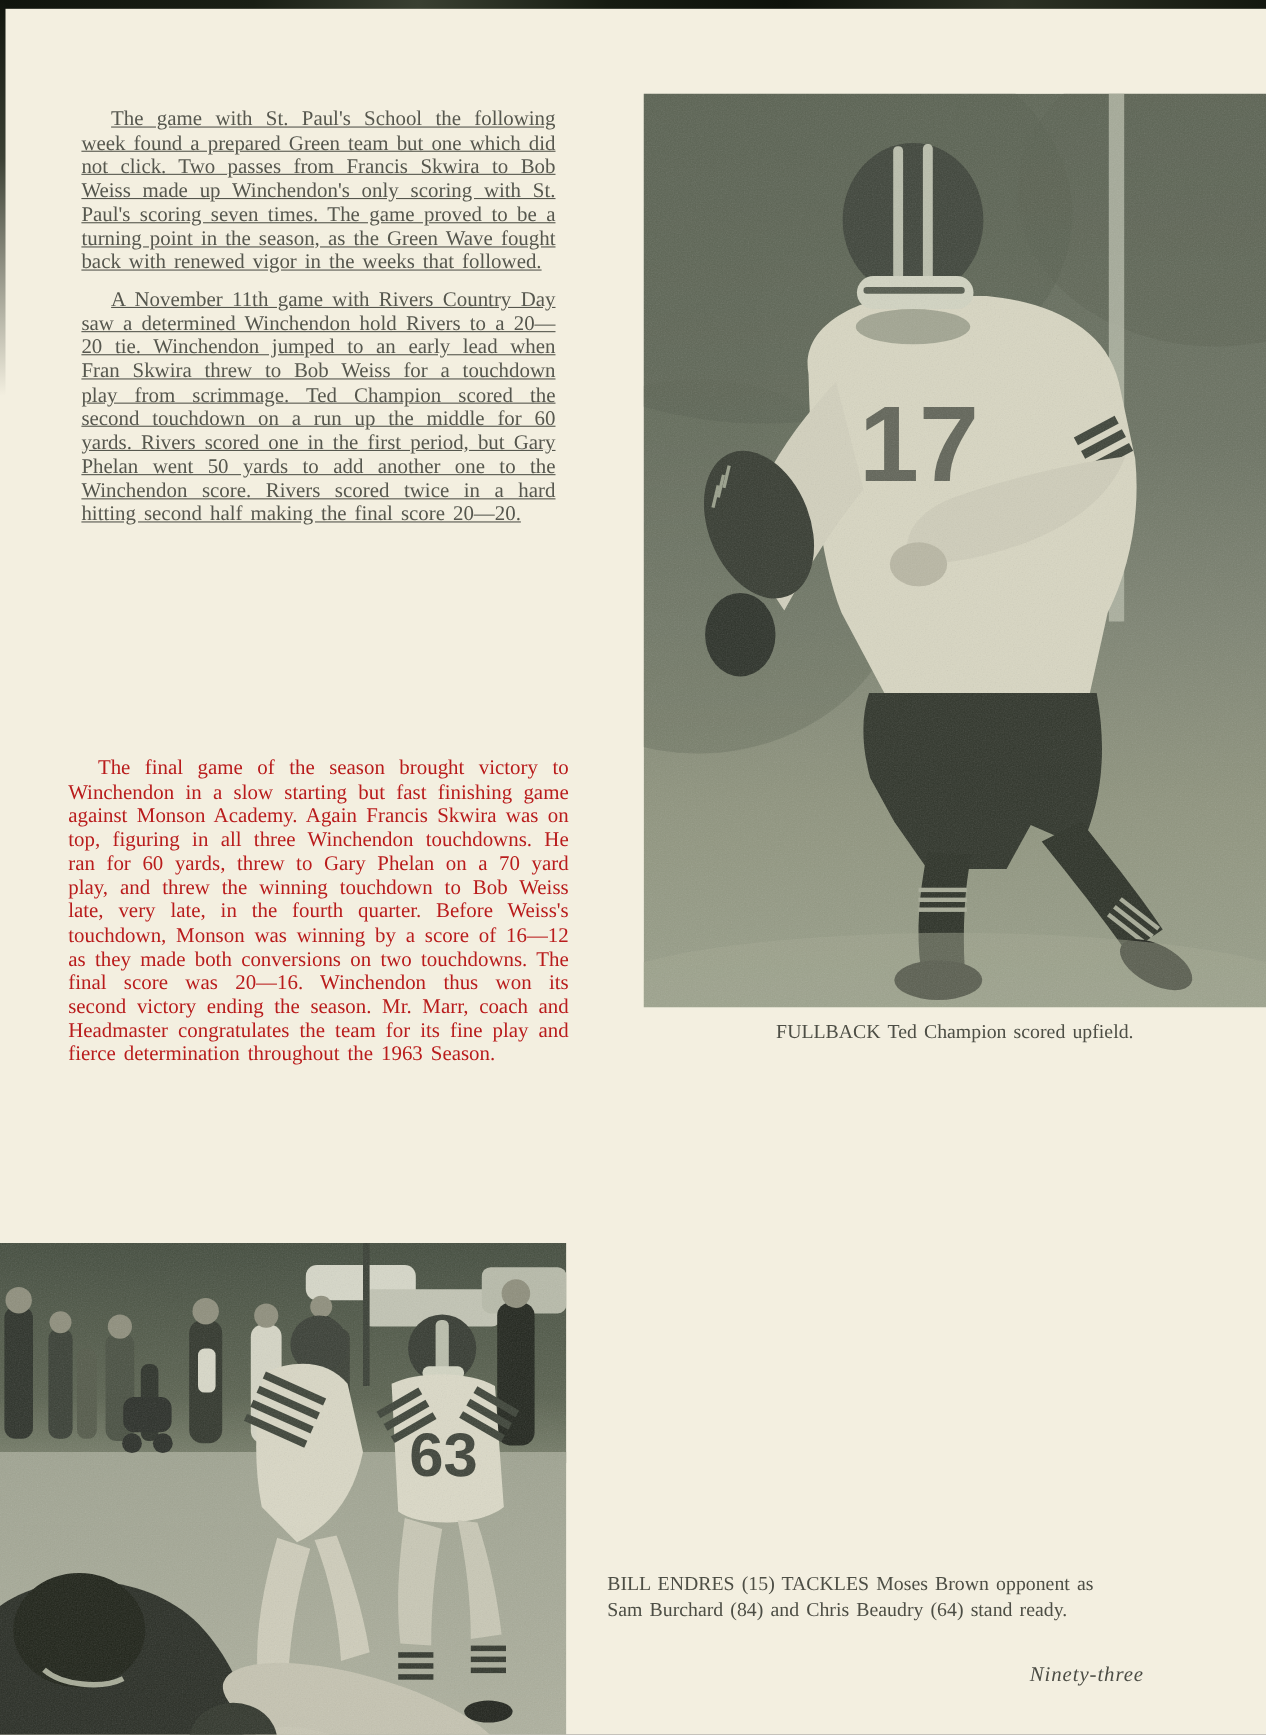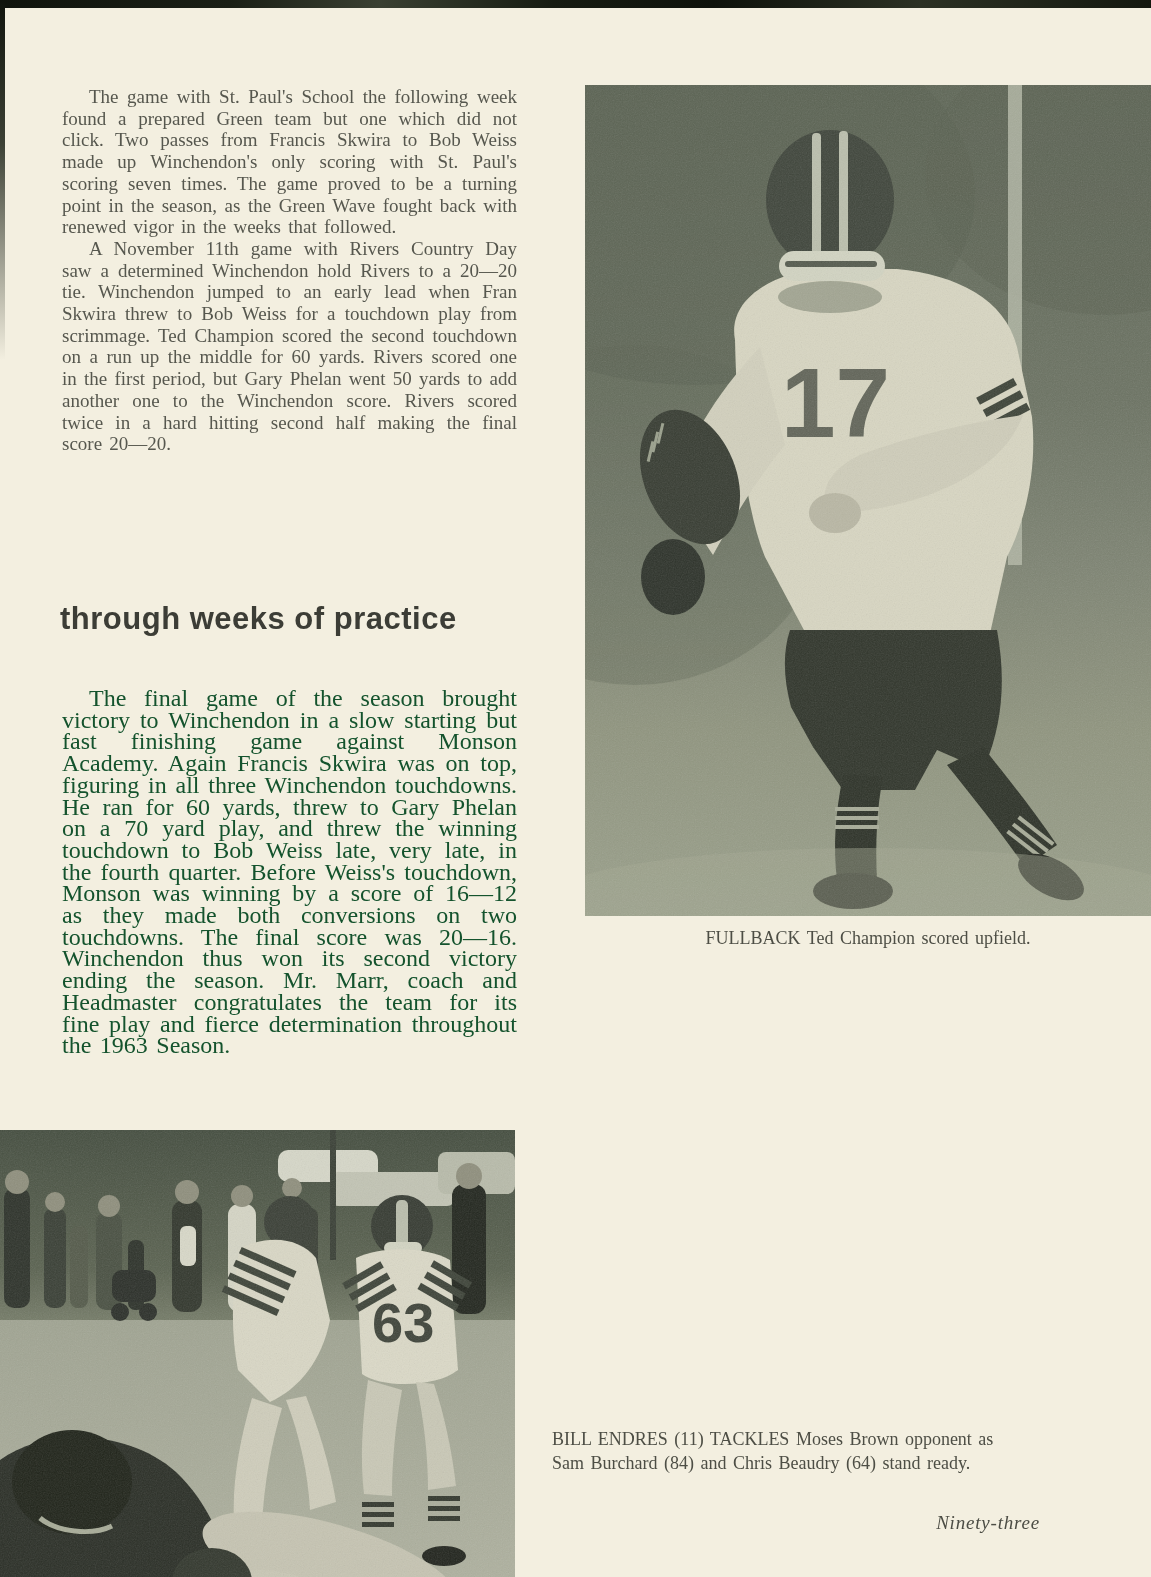--- a/index.html
+++ b/index.html
@@ -19,35 +19,35 @@
     position:absolute;left:0;top:0;width:5px;height:360px;
     background:linear-gradient(180deg,#10140d 0%,#3c4135 40%,rgba(60,65,53,0) 100%);
   }
   .text-col{
     position:absolute;left:62px;top:86px;width:455px;
     font-size:19px;line-height:21.7px;
     text-align:justify;
     word-spacing:2.5px;
     color:#56574e;
   }
-  .text-col p{margin:0;text-indent:27px;}
+  .text-col p{margin:12px;text-indent:27px;text-decoration:underline;}
   .headline{
     position:absolute;left:60px;top:580px;width:500px;
     font-family:"Liberation Sans","DejaVu Sans",sans-serif;
     font-weight:bold;
     font-size:31px;
     letter-spacing:0.5px;
     color:#3c3d36;
   }
   .text-col-lower{
     position:absolute;left:62px;top:688px;width:455px;
-    font-size:24px;line-height:21.7px;
+    font-size:19px;line-height:21.7px;
     text-align:justify;
     word-spacing:2.5px;
-    color:#14532d;
+    color:#b91c1c;
   }
   .text-col-lower p{margin:0;text-indent:27px;}
   .photo-fullback{
     position:absolute;left:585px;top:85px;width:610px;height:831px;
     overflow:hidden;
   }
   .photo-fullback svg{display:block;}
   .caption-fullback{
     position:absolute;left:585px;top:928px;width:566px;
     text-align:center;
@@ -82,21 +82,20 @@
 <div class="page">
 
   <div class="scan-edge-top"></div>
   <div class="scan-edge-left"></div>
 
   <div class="text-col">
     <p>The game with St. Paul's School the following week found a prepared Green team but one which did not click. Two passes from Francis Skwira to Bob Weiss made up Winchendon's only scoring with St. Paul's scoring seven times. The game proved to be a turning point in the season, as the Green Wave fought back with renewed vigor in the weeks that followed.</p>
     <p>A November 11th game with Rivers Country Day saw a determined Winchendon hold Rivers to a 20—20 tie. Winchendon jumped to an early lead when Fran Skwira threw to Bob Weiss for a touchdown play from scrimmage. Ted Champion scored the second touchdown on a run up the middle for 60 yards. Rivers scored one in the first period, but Gary Phelan went 50 yards to add another one to the Winchendon score. Rivers scored twice in a hard hitting second half making the final score 20—20.</p>
   </div>
 
-  <h1 class="headline">through weeks of practice</h1>
 
   <div class="text-col-lower">
     <p>The final game of the season brought victory to Winchendon in a slow starting but fast finishing game against Monson Academy. Again Francis Skwira was on top, figuring in all three Winchendon touchdowns. He ran for 60 yards, threw to Gary Phelan on a 70 yard play, and threw the winning touchdown to Bob Weiss late, very late, in the fourth quarter. Before Weiss's touchdown, Monson was winning by a score of 16—12 as they made both conversions on two touchdowns. The final score was 20—16. Winchendon thus won its second victory ending the season. Mr. Marr, coach and Headmaster congratulates the team for its fine play and fierce determination throughout the 1963 Season.</p>
   </div>
 
   <div class="photo-fullback">
     <svg width="566" height="831" viewBox="0 0 566 831" xmlns="http://www.w3.org/2000/svg">
       <defs>
         <linearGradient id="fbBg" x1="0" y1="0" x2="0" y2="1">
           <stop offset="0" stop-color="#5f6757"></stop>
@@ -269,19 +268,19 @@
           <rect x="408" y="466" width="50" height="5" fill="#a8ac98"></rect>
         </g>
         <ellipse cx="260" cy="480" rx="70" ry="40" fill="#c9c7b5"></ellipse>
         <ellipse cx="212" cy="452" rx="40" ry="34" fill="#33382e"></ellipse>
       </g>
       <rect width="515" height="509" filter="url(#grainB)" opacity="0.16"></rect>
     </svg>
   </div>
 
   <div class="caption-tackle">
-    <div>BILL ENDRES (11) TACKLES Moses Brown opponent as</div>
+    <div>BILL ENDRES (15) TACKLES Moses Brown opponent as</div>
     <div>Sam Burchard (84) and Chris Beaudry (64) stand ready.</div>
   </div>
 
   <div class="page-number">Ninety-three</div>
 
 </div>
 
 </body></html>

